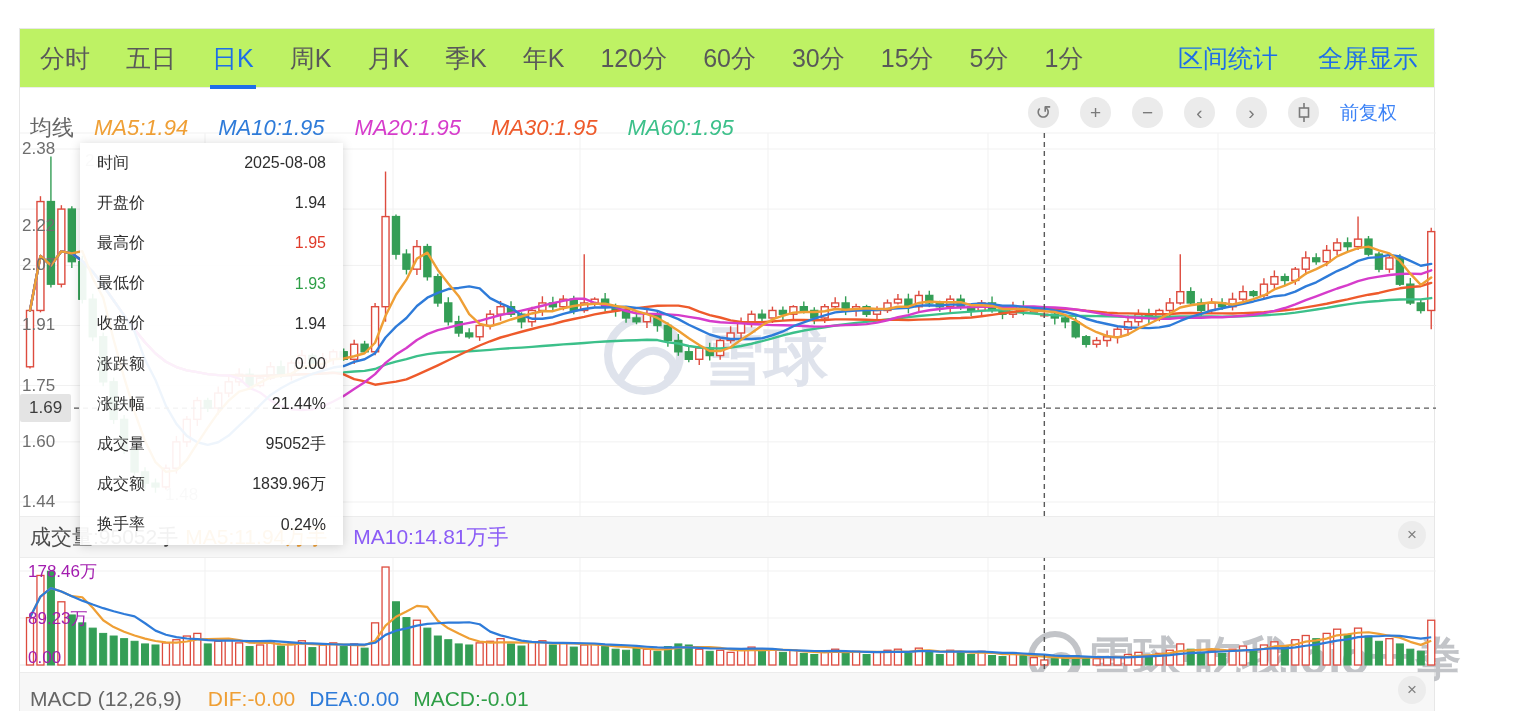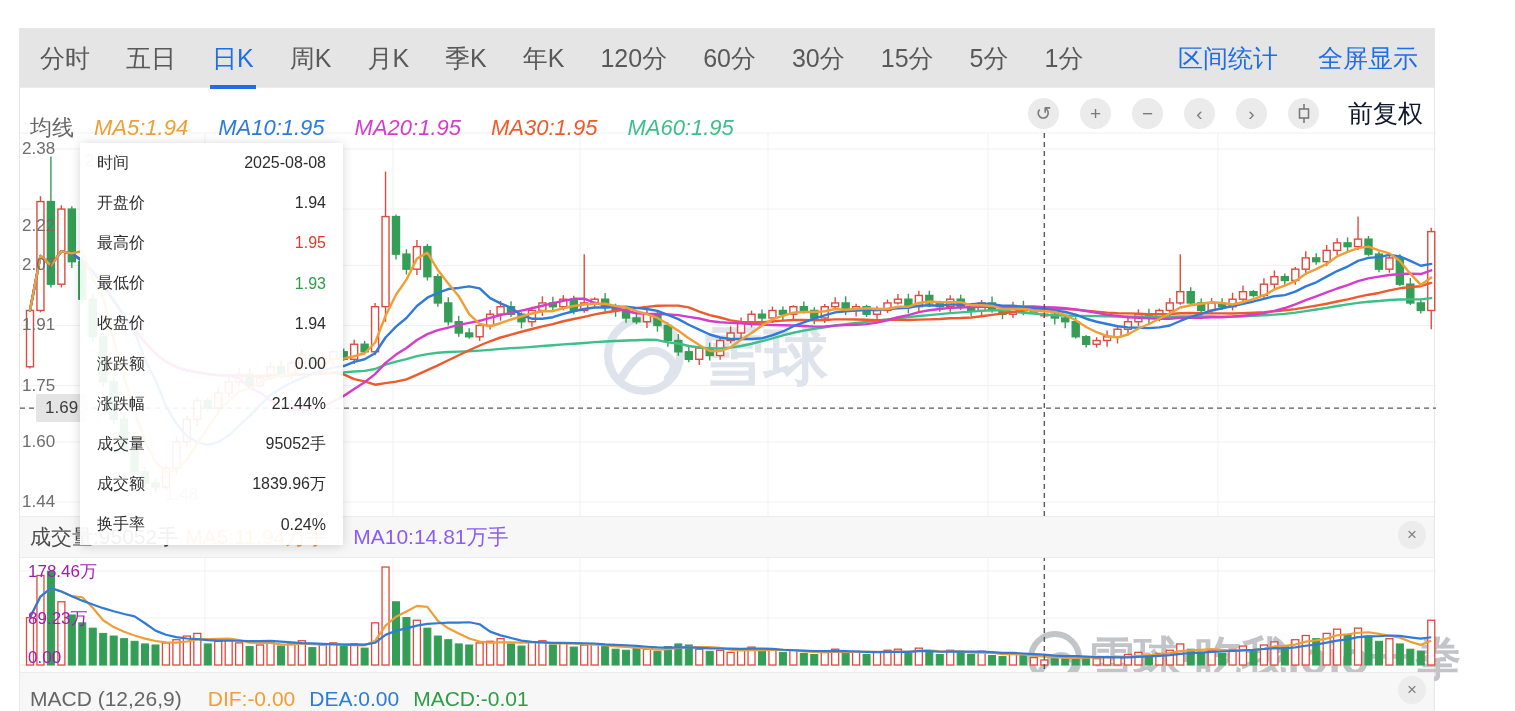--- a/index.html
+++ b/index.html
@@ -1,43 +1,43 @@
 <!DOCTYPE html>
 <html><head>
 <meta charset="utf-8">
 <style>
   html,body{margin:0;padding:0;background:#fff;}
   .app{position:relative;width:1515px;height:711px;overflow:hidden;background:#fff;
        font-family:"Liberation Sans","DejaVu Sans",sans-serif;-webkit-font-smoothing:antialiased;}
   .widget-border{position:absolute;left:19px;top:28px;width:1416px;height:683px;
        border:1px solid #e7e7e7;border-bottom:none;box-sizing:border-box;z-index:0;}
   
-  .tabbar{position:absolute;left:20px;top:29px;width:1414px;height:59px;background:#e5e5e5;
+  .tabbar{position:absolute;left:20px;top:29px;width:1414px;height:59px;background:#bef264;
        border-bottom:1px solid #ececec;display:flex;align-items:center;z-index:3;box-sizing:border-box;}
   .tabs{display:flex;gap:36px;padding-left:20px;align-items:center;}
   .tab{font-size:25px;color:#595959;cursor:pointer;position:relative;white-space:nowrap;}
   .tab.active{color:#1e6ee8;}
   .tab.active::after{content:"";position:absolute;left:-2px;right:-2px;bottom:-14px;height:4px;background:#1e6ee8;}
   .tab-links{margin-left:auto;display:flex;gap:40px;padding-right:16px;}
   .tab-link{font-size:25px;color:#1e6ee8;cursor:pointer;white-space:nowrap;}
   
   .ma-row{position:absolute;left:30px;top:113px;display:flex;gap:20px;align-items:center;z-index:3;}
   .ma-label{font-size:22px;color:#666;}
   .ma-item{font-size:22px;white-space:nowrap;}
   
   .controls{position:absolute;left:1028px;top:97px;display:flex;gap:21px;align-items:center;z-index:3;}
   .ctrl-btn{width:31px;height:31px;border-radius:50%;background:#ebebeb;color:#7a7a7a;
        font-size:19px;display:flex;align-items:center;justify-content:center;cursor:pointer;user-select:none;}
-  .adjust{font-size:25px;color:#0f172a;margin-left:8px;cursor:pointer;white-space:nowrap;}
+  .adjust{font-size:19px;color:#3b82f6;cursor:pointer;white-space:nowrap;}
   
   svg#chart{position:absolute;left:0;top:0;z-index:1;}
   .ylab{position:absolute;left:22px;transform:translateY(-50%);font-size:17px;color:#6e6e6e;z-index:2;white-space:nowrap;}
   .vlab{position:absolute;left:28px;transform:translateY(-50%);font-size:17px;color:#a21caf;z-index:2;white-space:nowrap;}
   .price-badge{position:absolute;left:20px;top:408px;transform:translateY(-50%);background:#e4e4e4;
-       color:#3c3c3c;font-size:17px;padding:4px 9px;border-radius:2px;z-index:2;margin-left:16px;}
+       color:#3c3c3c;font-size:17px;padding:4px 9px;border-radius:2px;z-index:2;}
   
   .strip{position:absolute;left:20px;width:1414px;background:#f7f7f7;display:flex;align-items:center;
        z-index:3;box-sizing:border-box;padding-left:10px;}
   .strip.volume{top:516px;height:42px;border-top:1px solid #ececec;border-bottom:1px solid #ececec;}
   .strip.macd{top:672px;height:52px;border-top:1px solid #ececec;}
   .strip-title{font-size:21px;color:#4a4a4a;white-space:nowrap;}
   .strip-item{font-size:21px;white-space:nowrap;}
   .close-btn{position:absolute;width:28px;height:28px;border-radius:50%;background:#ececec;color:#7f7f7f;
        font-size:17px;display:flex;align-items:center;justify-content:center;cursor:pointer;z-index:4;}
   #close-volume{left:1398px;top:521px;}

